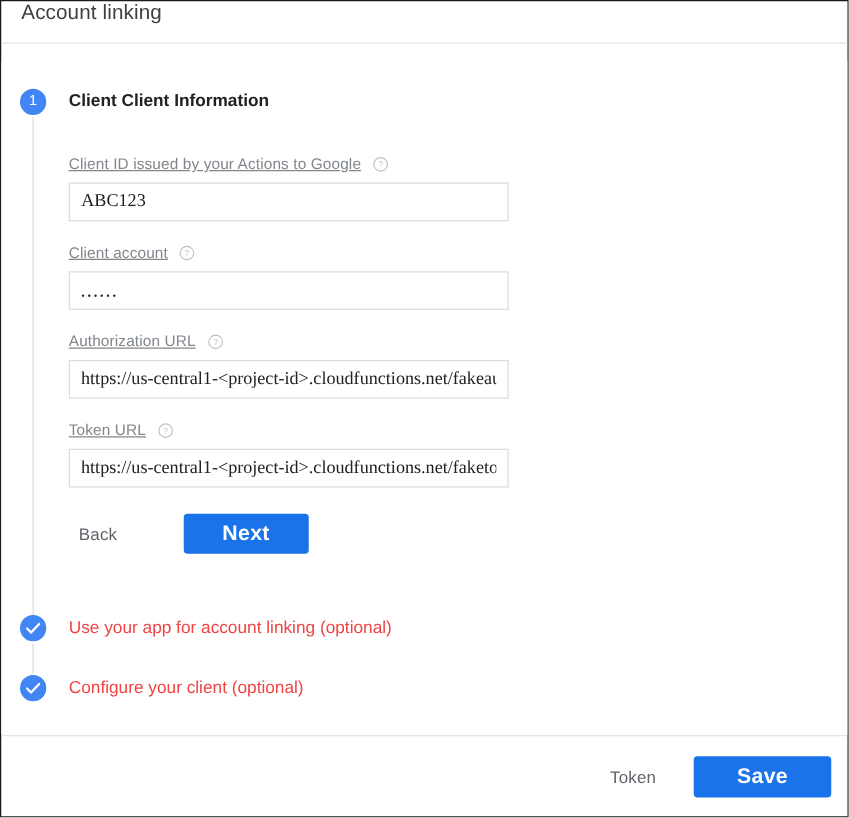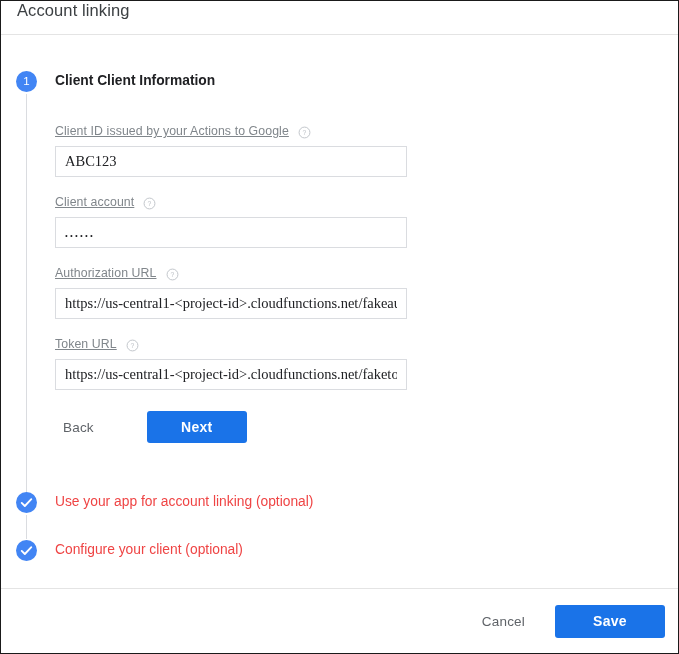--- a/index.html
+++ b/index.html
@@ -167,21 +167,21 @@
     padding: 8px 8px;
     cursor: pointer;
     letter-spacing: 0.2px;
   }
   .btn-filled {
     border: none;
     border-radius: 3px;
     background: #1a73e8;
     color: #ffffff;
     font-family: "Liberation Sans", sans-serif;
-    font-size: 14px;
+    font-size: 17px;
     font-weight: bold;
     cursor: pointer;
     letter-spacing: 0.3px;
   }
   .btn-next {
     width: 100px;
     height: 32px;
     margin-left: 45px;
   }
 
@@ -301,17 +301,17 @@
         <svg class="check-svg" width="21" height="21" viewBox="0 0 24 24">
           <path d="M6.5 12.4l3.6 3.6 7.4-7.8" fill="none" stroke="#ffffff" stroke-width="2.1" stroke-linecap="round" stroke-linejoin="round"></path>
         </svg>
       </div>
       <div class="step-title">Configure your client (optional)</div>
     </div>
 
   </div>
 
   <div class="footer">
-    <button class="btn-text btn-cancel">Cancel</button>
+    <button class="btn-text btn-cancel">Token</button>
     <button class="btn-filled btn-save">Save</button>
   </div>
 
 </div>
 
 </body></html>

